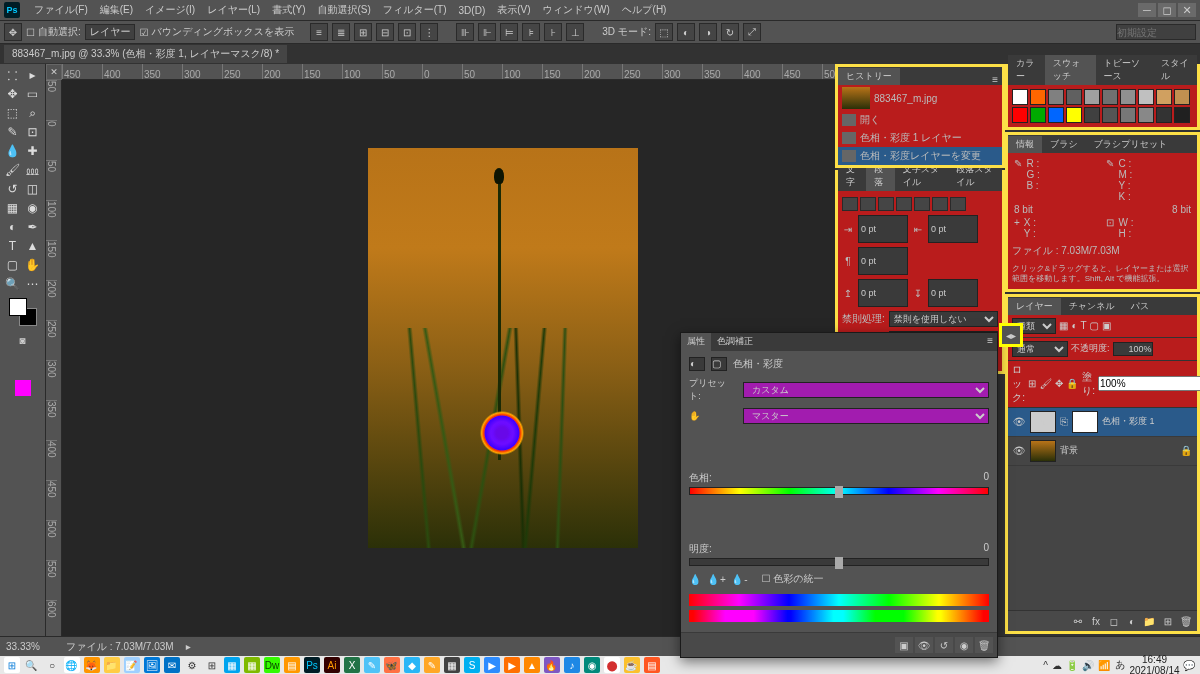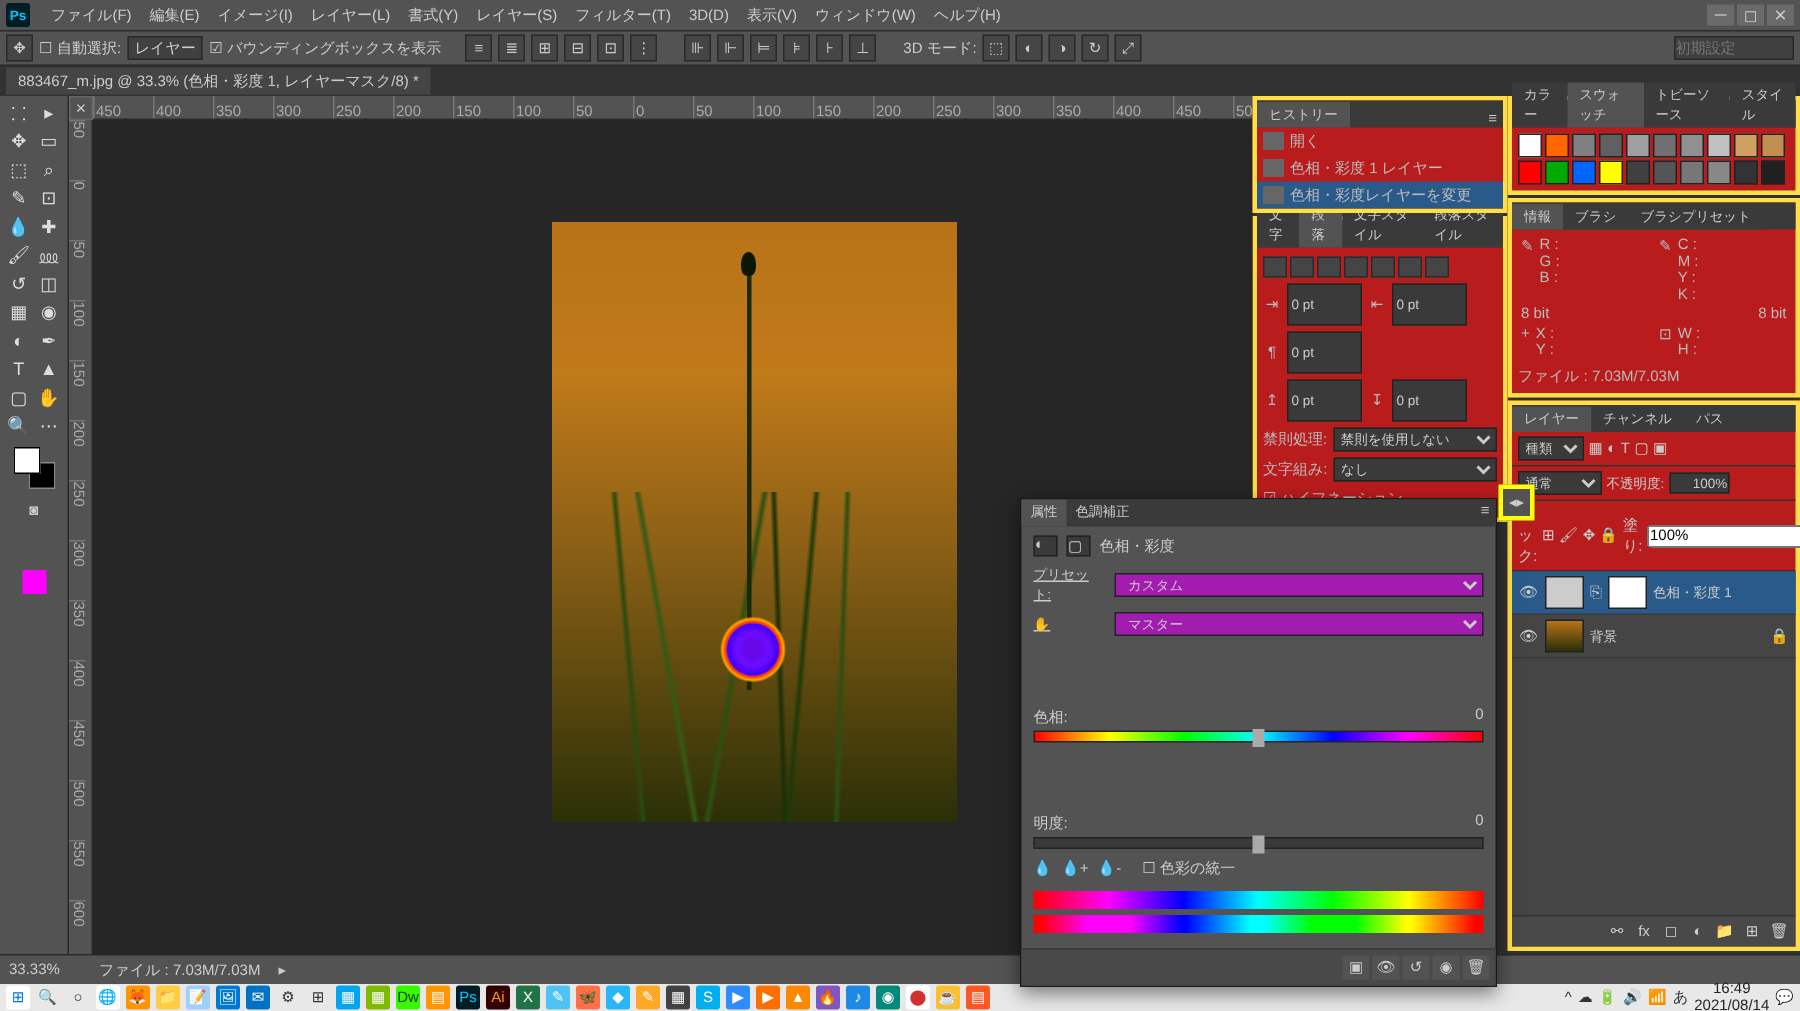--- a/index.html
+++ b/index.html
@@ -88,21 +88,21 @@
 
 .props-panel { position: absolute; top: 332px; left: 680px; width: 318px; background: #535353; border: 1px solid #1a1a1a; box-shadow: 0 4px 12px rgba(0,0,0,0.5); z-index: 100; }
 .props-tabs { display: flex; background: #3a3a3a; height: 18px; }
 .props-tabs .ptab { padding: 2px 6px; font-size: 9px; }
 .props-tabs .ptab.active { background: #535353; }
 .props-close { position: absolute; top: -10px; right: -26px; width: 24px; height: 24px; background: #535353; border: 3px solid #ffff00; display: flex; align-items: center; justify-content: center; font-size: 10px; z-index: 101; }
 .props-body { padding: 6px 8px; }
 .props-header { display: flex; align-items: center; gap: 6px; margin-bottom: 6px; }
 .props-header .picon { width: 16px; height: 14px; background: #3a3a3a; border: 1px solid #222; }
 .props-row { display: flex; align-items: center; gap: 6px; margin-bottom: 5px; }
-.props-row .plabel { width: 48px; font-size: 9px; text-decoration: underline; }
+.props-row .plabel { width: 48px; font-size: 9px; }
 .props-row select, .props-row input { background: #a21caf; border: 1px solid #222; color: #ccc; height: 16px; flex: 1; font-size: 9px; padding: 0 4px; }
 
 .slider-block { margin-bottom: 6px; margin-top: 47px; }
 .slider-head { display: flex; justify-content: space-between; font-size: 9px; margin-bottom: 2px; }
 .slider-track { height: 8px; background: #3a3a3a; border: 1px solid #222; position: relative; }
 .slider-track.hue { background: linear-gradient(90deg, red, yellow, lime, cyan, blue, magenta, red); }
 .slider-handle { position: absolute; top: -2px; width: 8px; height: 12px; background: #aaa; transform: translateX(-50%); }
 .slider-handle2 { position: absolute; top: 8px; left: 79%; width: 0; height: 0; border-left: 4px solid transparent; border-right: 4px solid transparent; border-bottom: 6px solid #aaa; transform: translateX(-50%); }
 
 .saturation-highlight { border: 3px solid #ffff00; padding: 2px 4px; margin: 2px -4px 4px -4px; }
@@ -145,21 +145,21 @@
 </head>
 <body>
 
 <div class="menubar">
   <div class="ps-logo">Ps</div>
   <span class="menu-item">ファイル(F)</span>
   <span class="menu-item">編集(E)</span>
   <span class="menu-item">イメージ(I)</span>
   <span class="menu-item">レイヤー(L)</span>
   <span class="menu-item">書式(Y)</span>
-  <span class="menu-item">レイヤー(S)</span>
+  <span class="menu-item">自動選択(S)</span>
   <span class="menu-item">フィルター(T)</span>
   <span class="menu-item">3D(D)</span>
   <span class="menu-item">表示(V)</span>
   <span class="menu-item">ウィンドウ(W)</span>
   <span class="menu-item">ヘルプ(H)</span>
   <div class="window-controls">
     <span>─</span>
     <span>◻</span>
     <span>✕</span>
   </div>
@@ -295,20 +295,24 @@
   <div class="right-panels">
     <div class="right-col1">
 
       <div class="panel" style="position:relative;">
         <div class="panel-tabs">
           <div class="panel-tab active">ヒストリー</div>
           <span class="panel-close">≡</span>
         </div>
         <div class="panel-body" style="padding:0;">
           <div class="history-item">
+            <div class="history-thumb"></div>
+            <span>883467_m.jpg</span>
+          </div>
+          <div class="history-item">
               <span class="history-icon"></span>
               <span>開く</span>
             </div>
           <div class="history-item">
               <span class="history-icon"></span>
               <span>色相・彩度 1 レイヤー</span>
             </div>
           <div class="history-item active">
               <span class="history-icon"></span>
               <span>色相・彩度レイヤーを変更</span>
@@ -422,20 +426,21 @@
             <div class="half">
                 <span>+</span>
                 <span><span>X :</span><br><span>Y :</span></span>
               </div>
             <div class="half">
                 <span>⊡</span>
                 <span><span>W :</span><br><span>H :</span></span>
               </div>
           </div>
           <div style="margin-top:4px;">ファイル : 7.03M/7.03M</div>
+          <div style="margin-top:6px; font-size:8px; line-height:1.3;">クリック&amp;ドラッグすると、レイヤーまたは選択範囲を移動します。Shift, Alt で機能拡張。</div>
         </div>
       </div>
 
       <div class="panel" style="flex:1; display:flex; flex-direction:column;">
         <div class="panel-tabs">
           <div class="panel-tab active">レイヤー</div>
           <div class="panel-tab">チャンネル</div>
           <div class="panel-tab">パス</div>
         </div>
         <div class="layers-controls">

